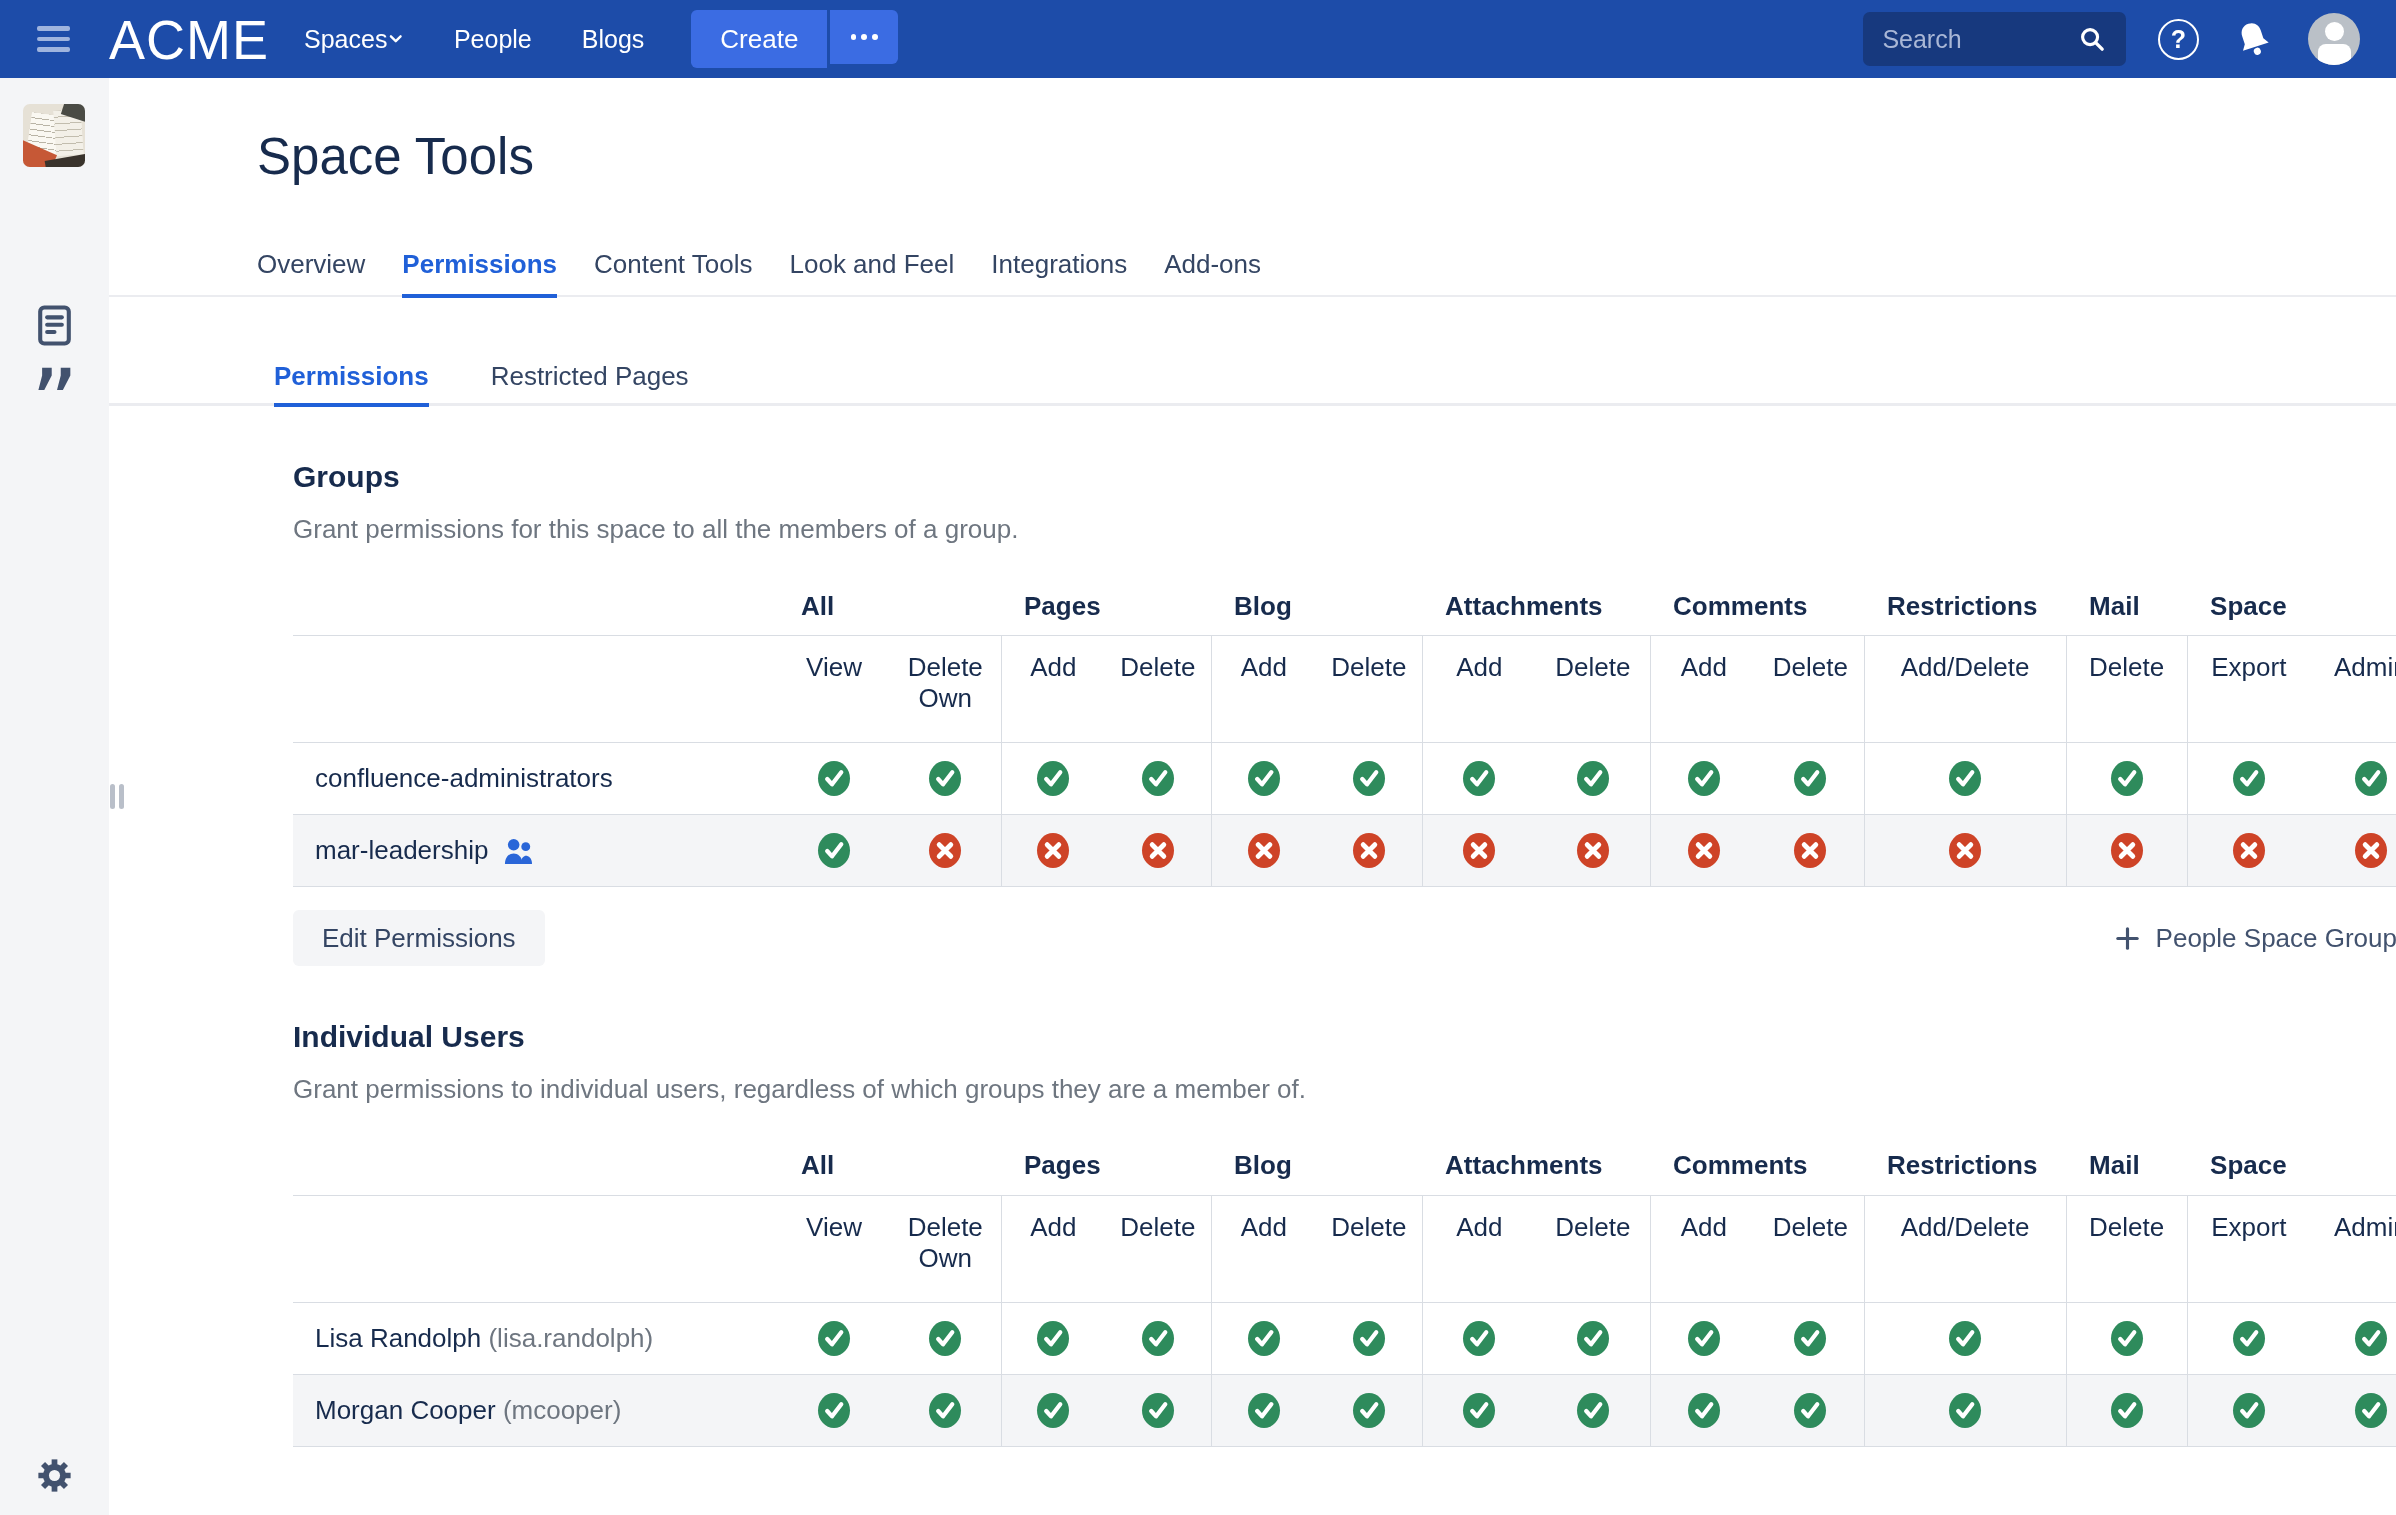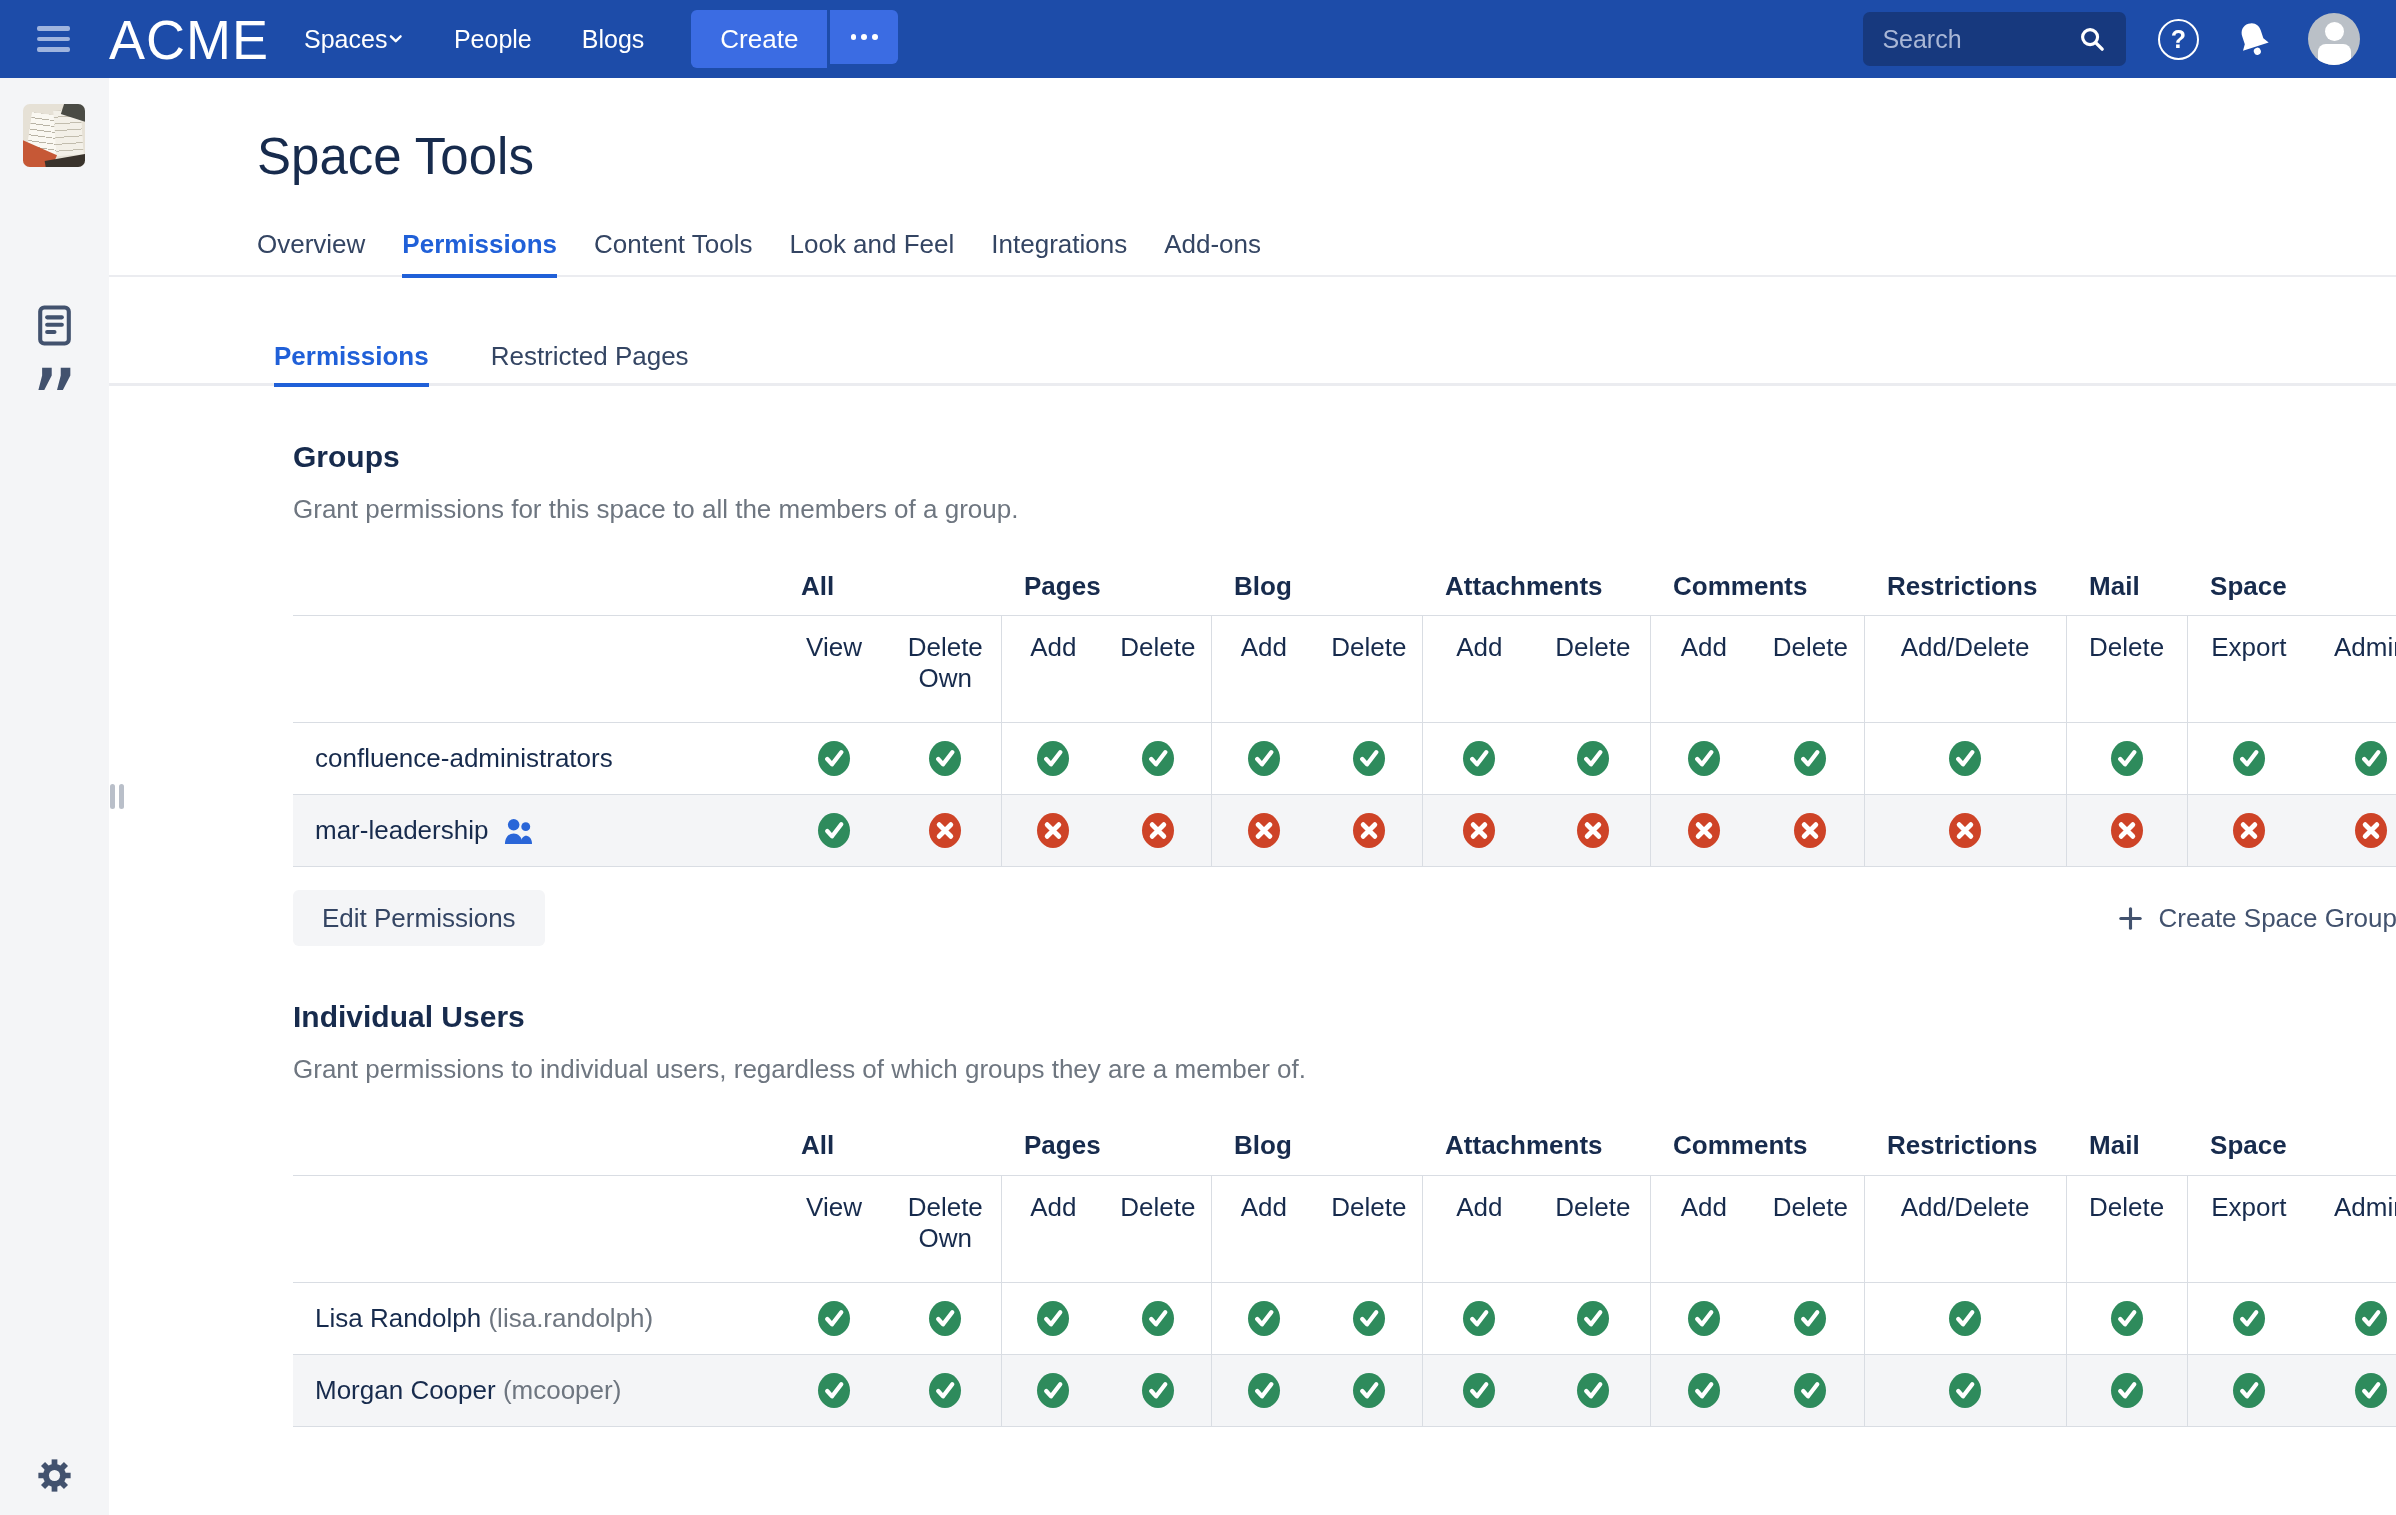--- a/index.html
+++ b/index.html
@@ -46,21 +46,21 @@
   .sb-icon { position:absolute; left:0; width:109px; display:flex; justify-content:center; color:#42526E; cursor:pointer; }
   .sb-doc { top:223px; }
   .sb-quote { top:279px; font-size:93px; line-height:1; font-family:"DejaVu Sans",sans-serif; color:#42526E; }
   .sb-gear { top:1376px; }
   .grip { position:absolute; left:110px; top:784px; display:flex; gap:3.9px; cursor:col-resize; }
   .grip i { width:4.9px; height:25px; background:#B9BFC9; border-radius:2.9px; }
 
   
   .main { flex:1; min-width:0; }
   .page-title { font-size:51px; font-weight:500; color:#172B4D; margin:49px 0 0 148px; }
-  .tabs { display:flex; gap:37px; padding-left:148px; margin-top:43px; border-bottom:2.9px solid #EBECF0; }
+  .tabs { display:flex; gap:37px; padding-left:148px; margin-top:63px; border-bottom:2.9px solid #EBECF0; }
   .tab { font-size:26px; color:#344563; padding-bottom:17.5px; margin-bottom:-2.9px; cursor:pointer; }
   .tab.active { color:#2060D8; font-weight:bold; padding-bottom:12.6px; border-bottom:4.9px solid #2060D8; }
   .subtabs { display:flex; gap:62px; padding-left:165px; margin-top:64px; border-bottom:3.9px solid #EBECF0; }
   .subtab { font-size:26px; color:#344563; padding-bottom:15.5px; margin-bottom:-3.9px; cursor:pointer; }
   .subtab.active { color:#2060D8; font-weight:bold; padding-bottom:10.7px; border-bottom:4.9px solid #2060D8; }
 
   .panel { padding-left:184px; }
   h2.section { font-size:36px; font-weight:bold; color:#172B4D; margin-top:70px; }
   h3.section { font-size:30px; font-weight:bold; color:#172B4D; margin-top:54px; }
   p.desc { font-size:26px; color:#6E7680; margin-top:19.4px; }
@@ -354,21 +354,21 @@
           </table>
         </div>
 
       <div class="actions">
         <button class="btn-gray">Edit Permissions</button>
         <div class="link-plus">
           <svg width="29" height="29" viewBox="0 0 24 24">
             <line x1="12" y1="4" x2="12" y2="20" stroke="#42526E" stroke-width="2.6" stroke-linecap="round"></line>
             <line x1="4" y1="12" x2="20" y2="12" stroke="#42526E" stroke-width="2.6" stroke-linecap="round"></line>
           </svg>
-          <span>Create Space Group</span>
+          <span>People Space Group</span>
         </div>
       </div>
 
       <h3 class="section">Individual Users</h3>
       <p class="desc">Grant permissions to individual users, regardless of which groups they are a member of.</p>
       <div id="individuals-table-slot">
           <table class="perm">
             <colgroup>
               <col style="width: 485px;">
               <col style="width: 112px;">

